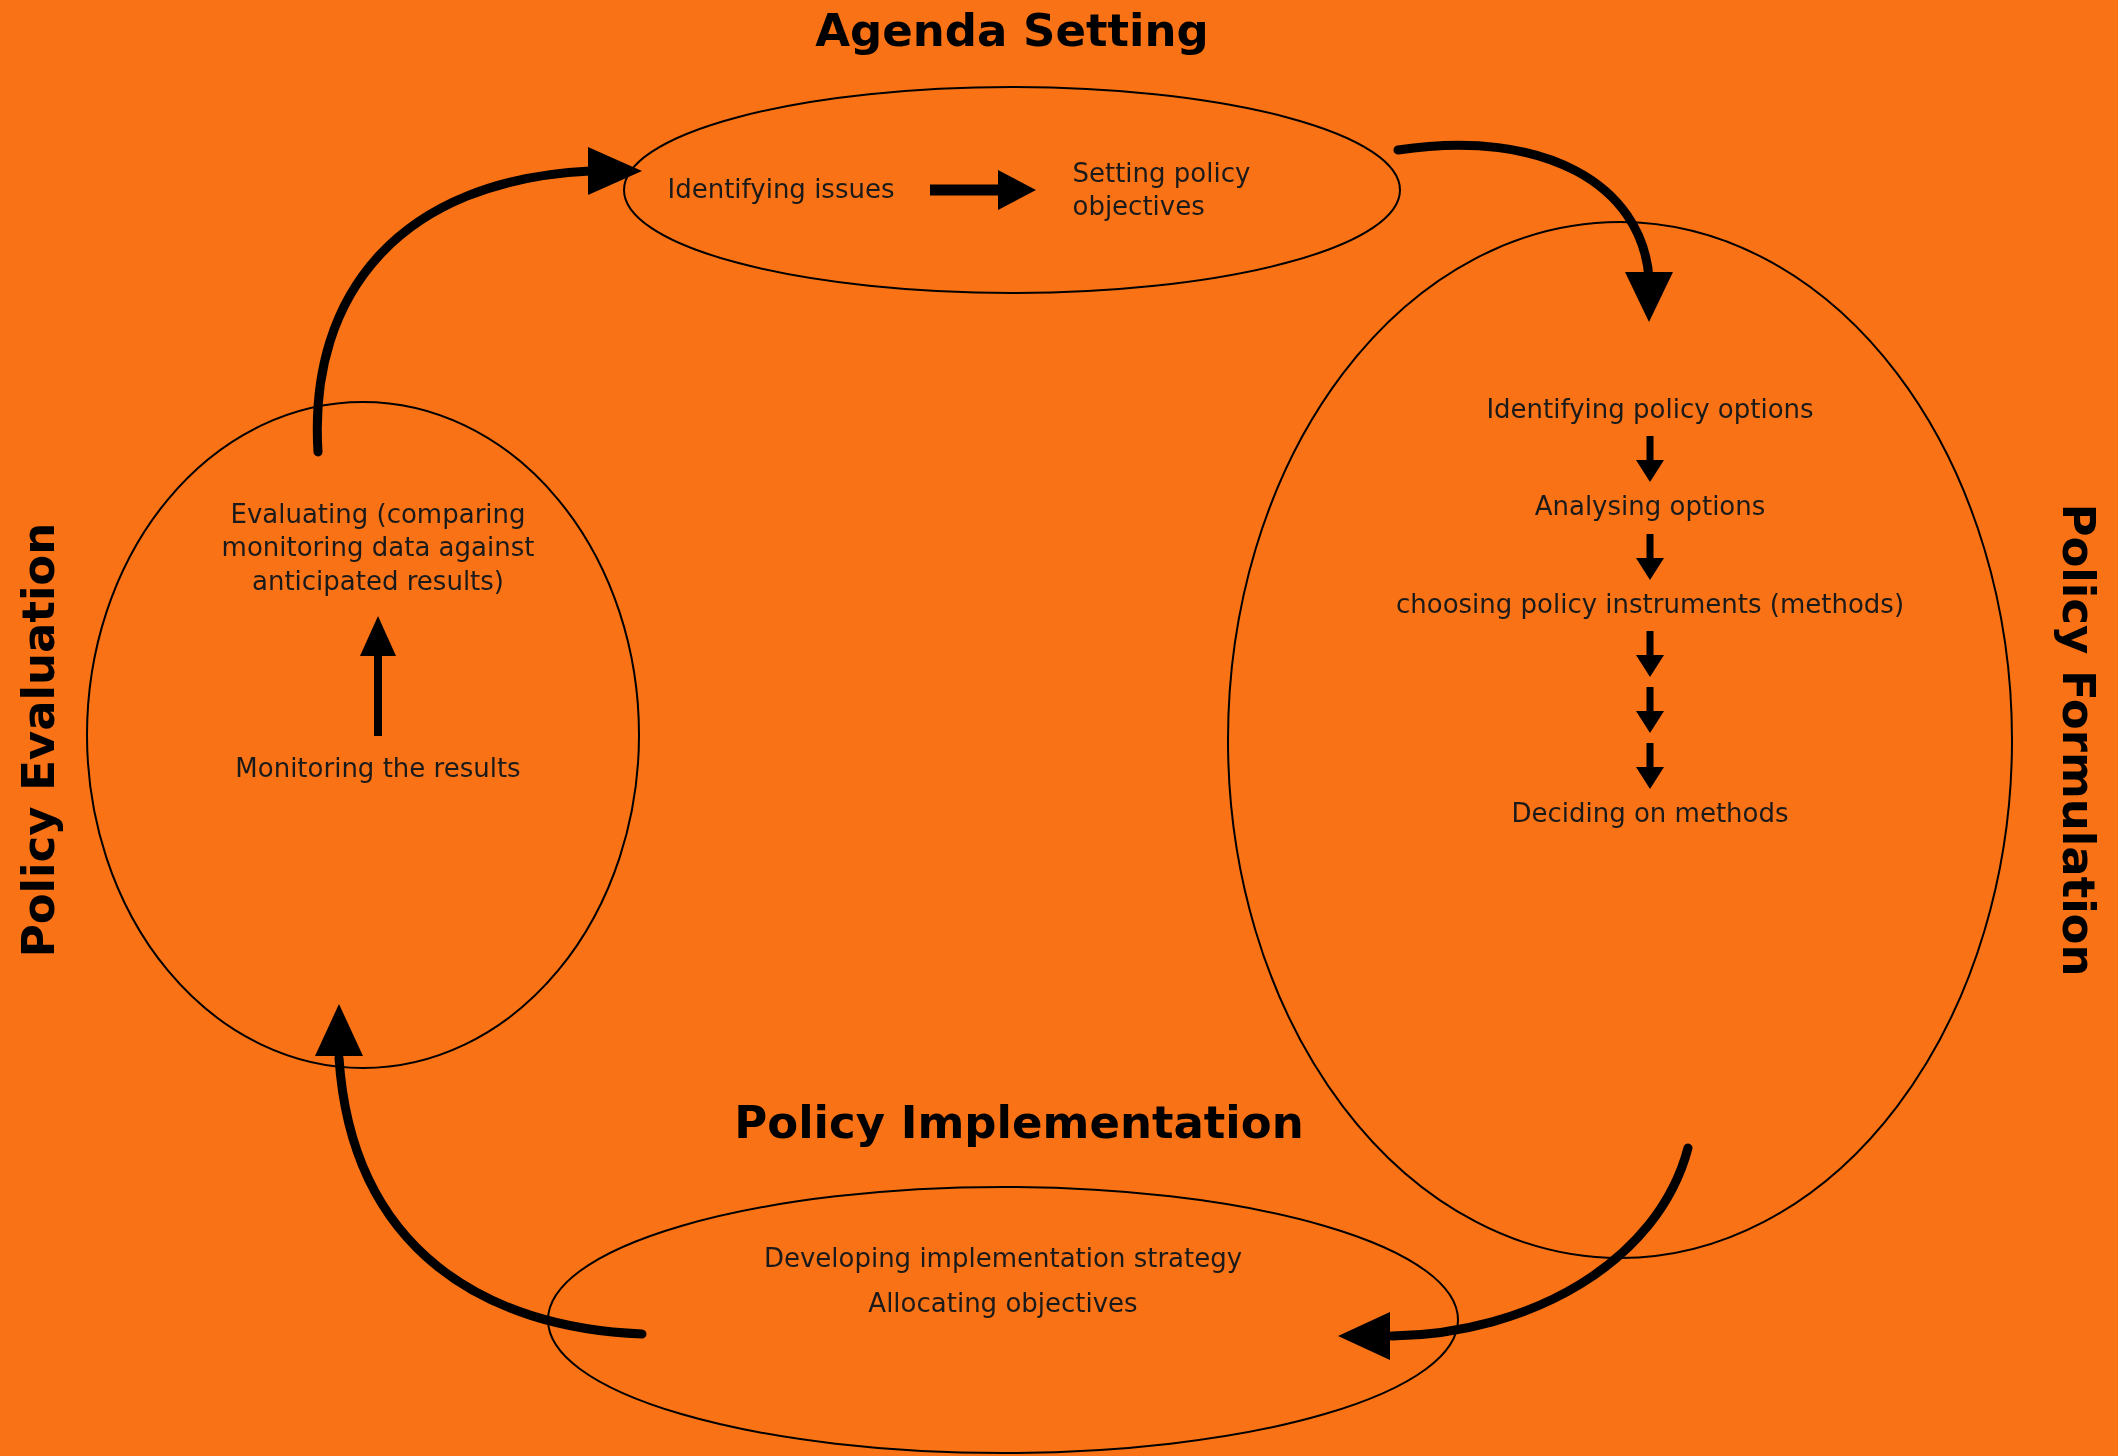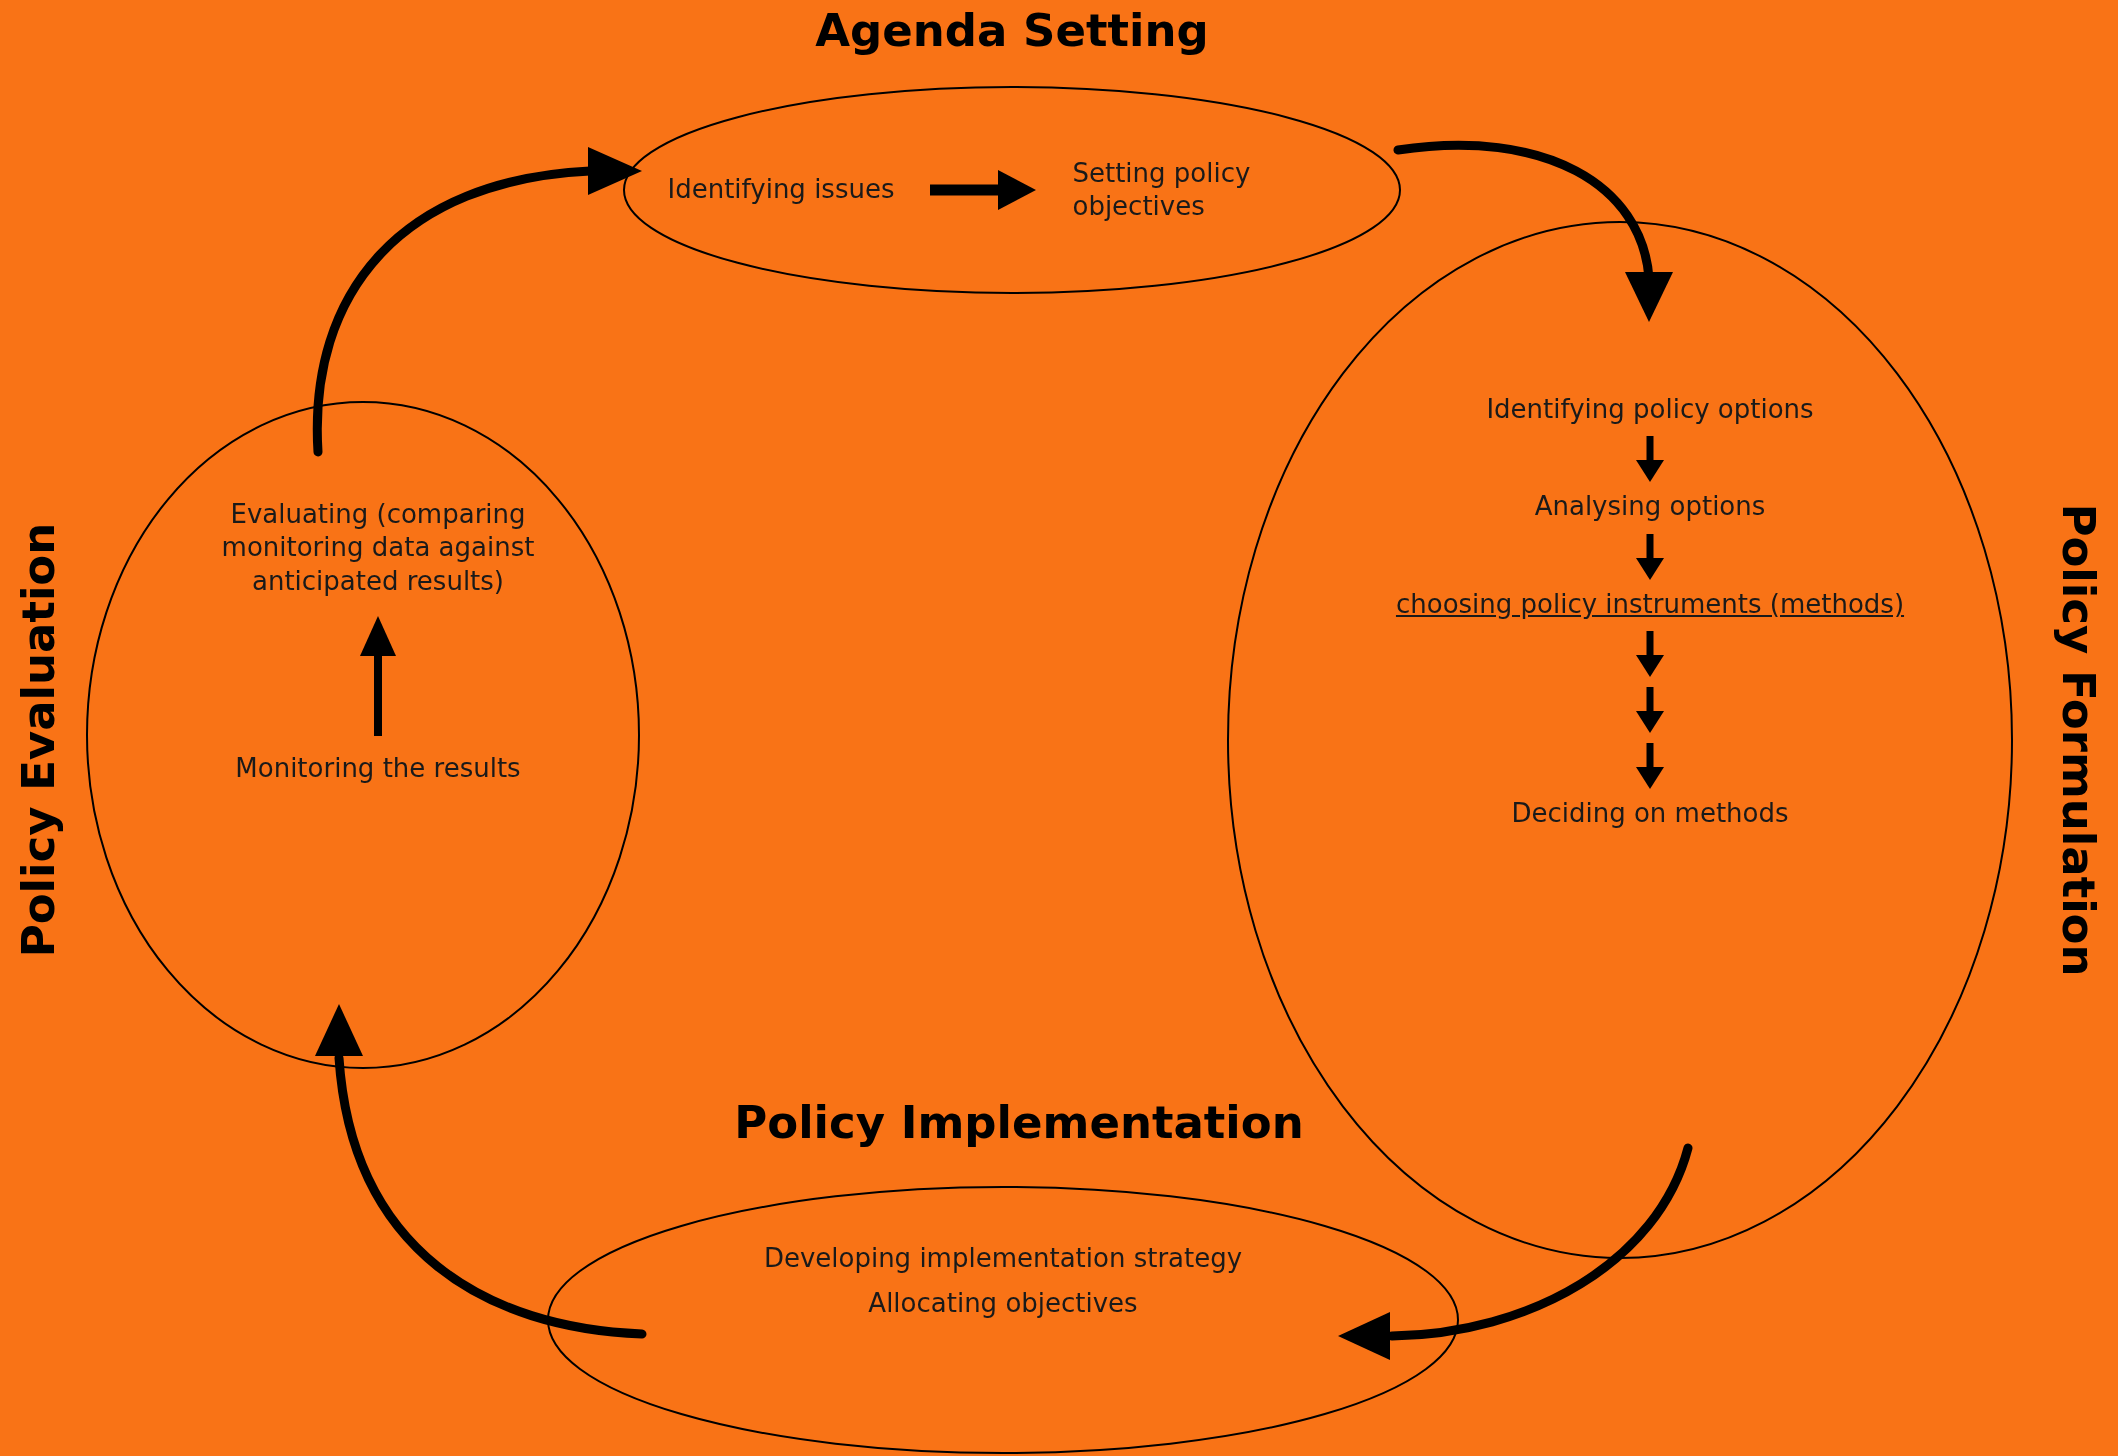--- a/index.html
+++ b/index.html
@@ -34,21 +34,21 @@
   .agenda-step1 { max-width:240px; text-align:left; }
   .agenda-step2 { max-width:300px; text-align:left; }
 
   .formulation-content {
     left:1320px; top:393px; width:660px;
     display:flex; flex-direction:column; align-items:center; gap:8px;
     text-align:center;
   }
   .form-step { width:100%; }
   .form-step.narrow1 { max-width:360px; margin:0 auto; }
-  .form-step.narrow3 { max-width:560px; margin:0 auto;text-decoration:underline; }
+  .form-step.narrow3 { max-width:560px; margin:0 auto; }
 
   .evaluation-content {
     left:180px; top:498px; width:396px;
     display:flex; flex-direction:column; align-items:center; gap:14px;
     text-align:center;
   }
   .eval-step1 { max-width:356px; }
   .eval-step2 { max-width:290px; }
 
   .implementation-content {

